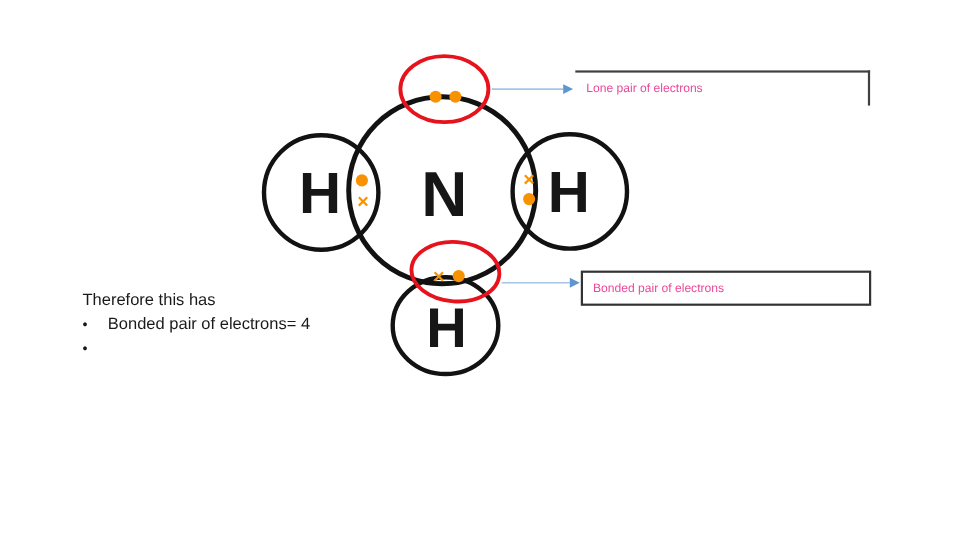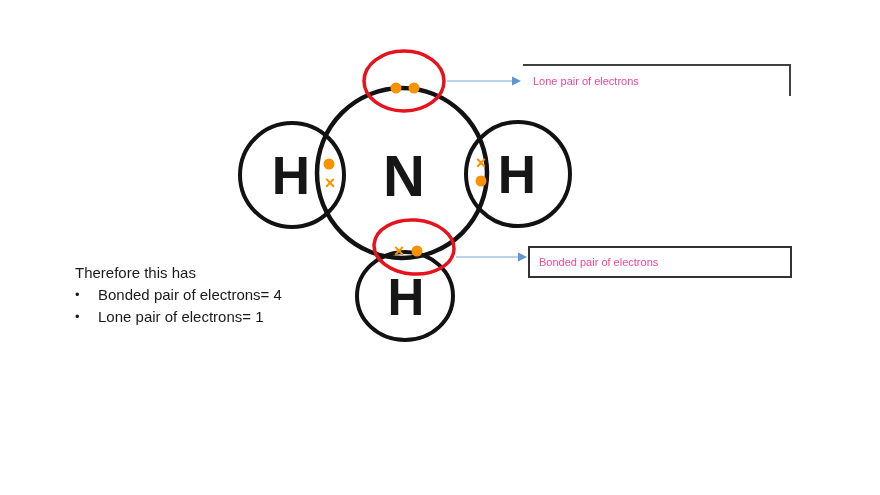--- a/index.html
+++ b/index.html
@@ -123,17 +123,16 @@
   </div>
 
   <div class="notes">
     <div>Therefore this has</div>
     <div class="bullet-row">
       <span class="bullet-glyph">•</span>
       <span>Bonded pair of electrons= 4</span>
     </div>
     <div class="bullet-row">
       <span class="bullet-glyph">•</span>
-      <span>Lone pair of electrons= 1</span>
     </div>
   </div>
 
 </div>
 
 </body></html>

